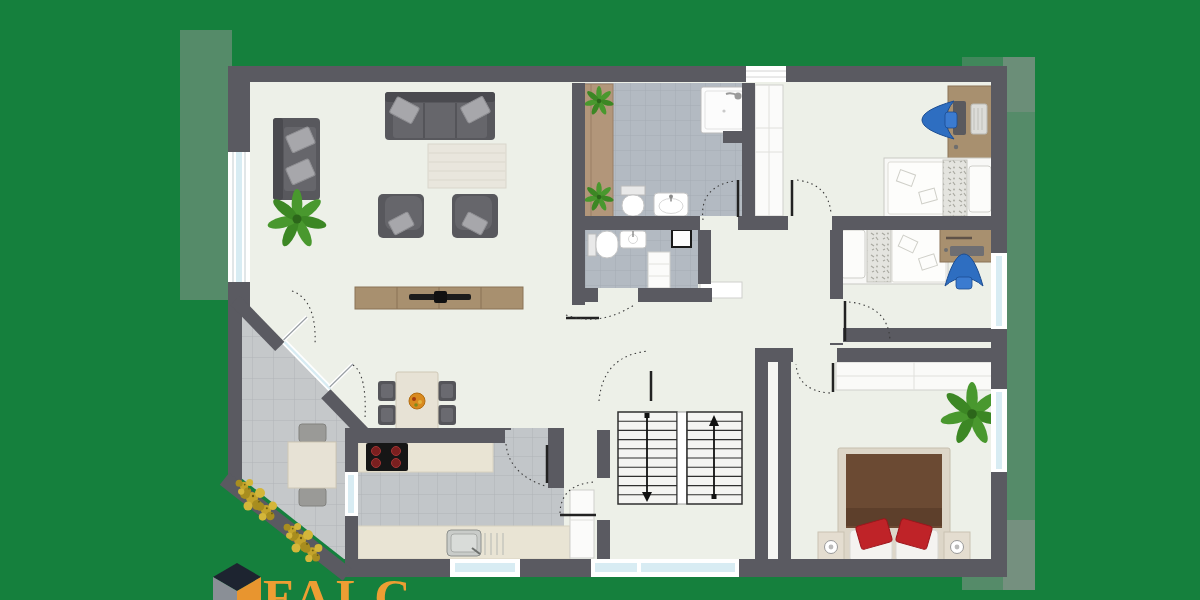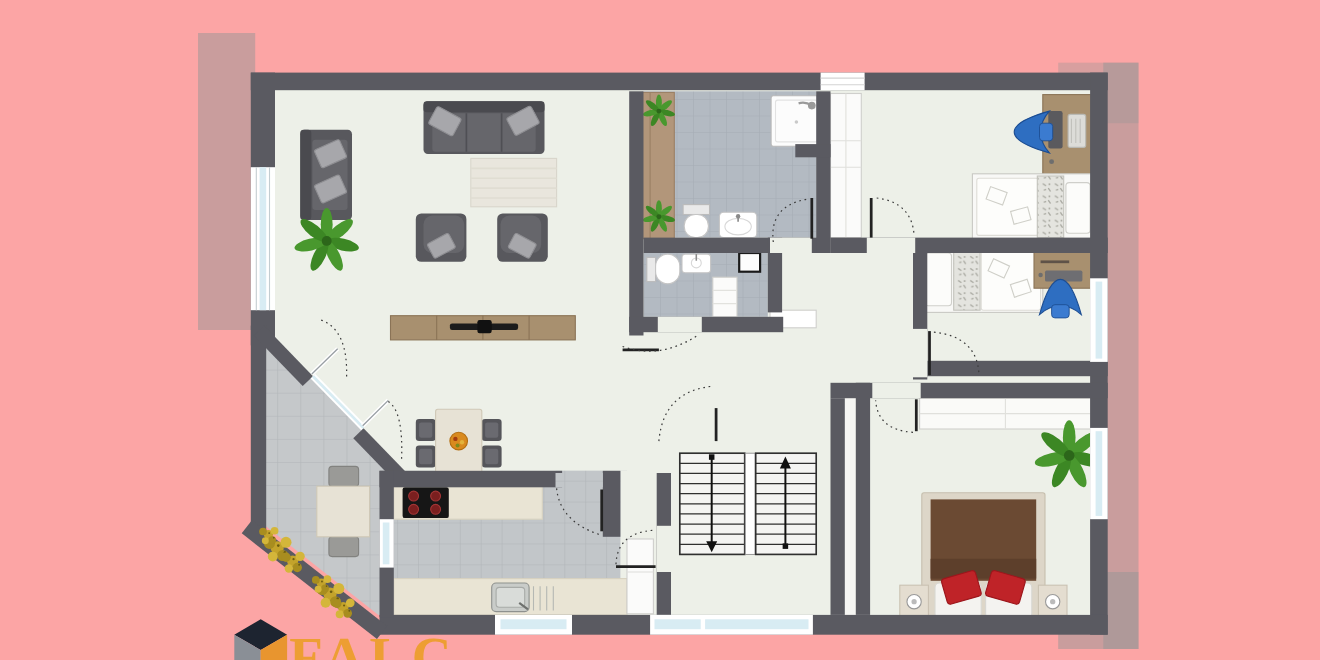--- a/index.html
+++ b/index.html
@@ -1,16 +1,16 @@
 <!DOCTYPE html>
 <html><head>
 <meta charset="utf-8">
 <style>
   html,body{margin:0;padding:0;background:#fff;}
-  .stage{position:relative;width:1200px;height:600px;background:#fca5a5;overflow:hidden;
+  .stage{position:relative;width:1200px;height:600px;background:#15803d;overflow:hidden;
          font-family:"Liberation Sans",sans-serif;}
   svg{position:absolute;left:0;top:0;}
   text.brand{font-family:"Liberation Serif",serif;font-weight:bold;letter-spacing:5px;}
   text.frag{font-family:"Liberation Sans",sans-serif;}
 </style>
 </head>
 <body>
 
 <div class="stage">
 <svg width="1200" height="600" viewBox="0 0 1200 600">

